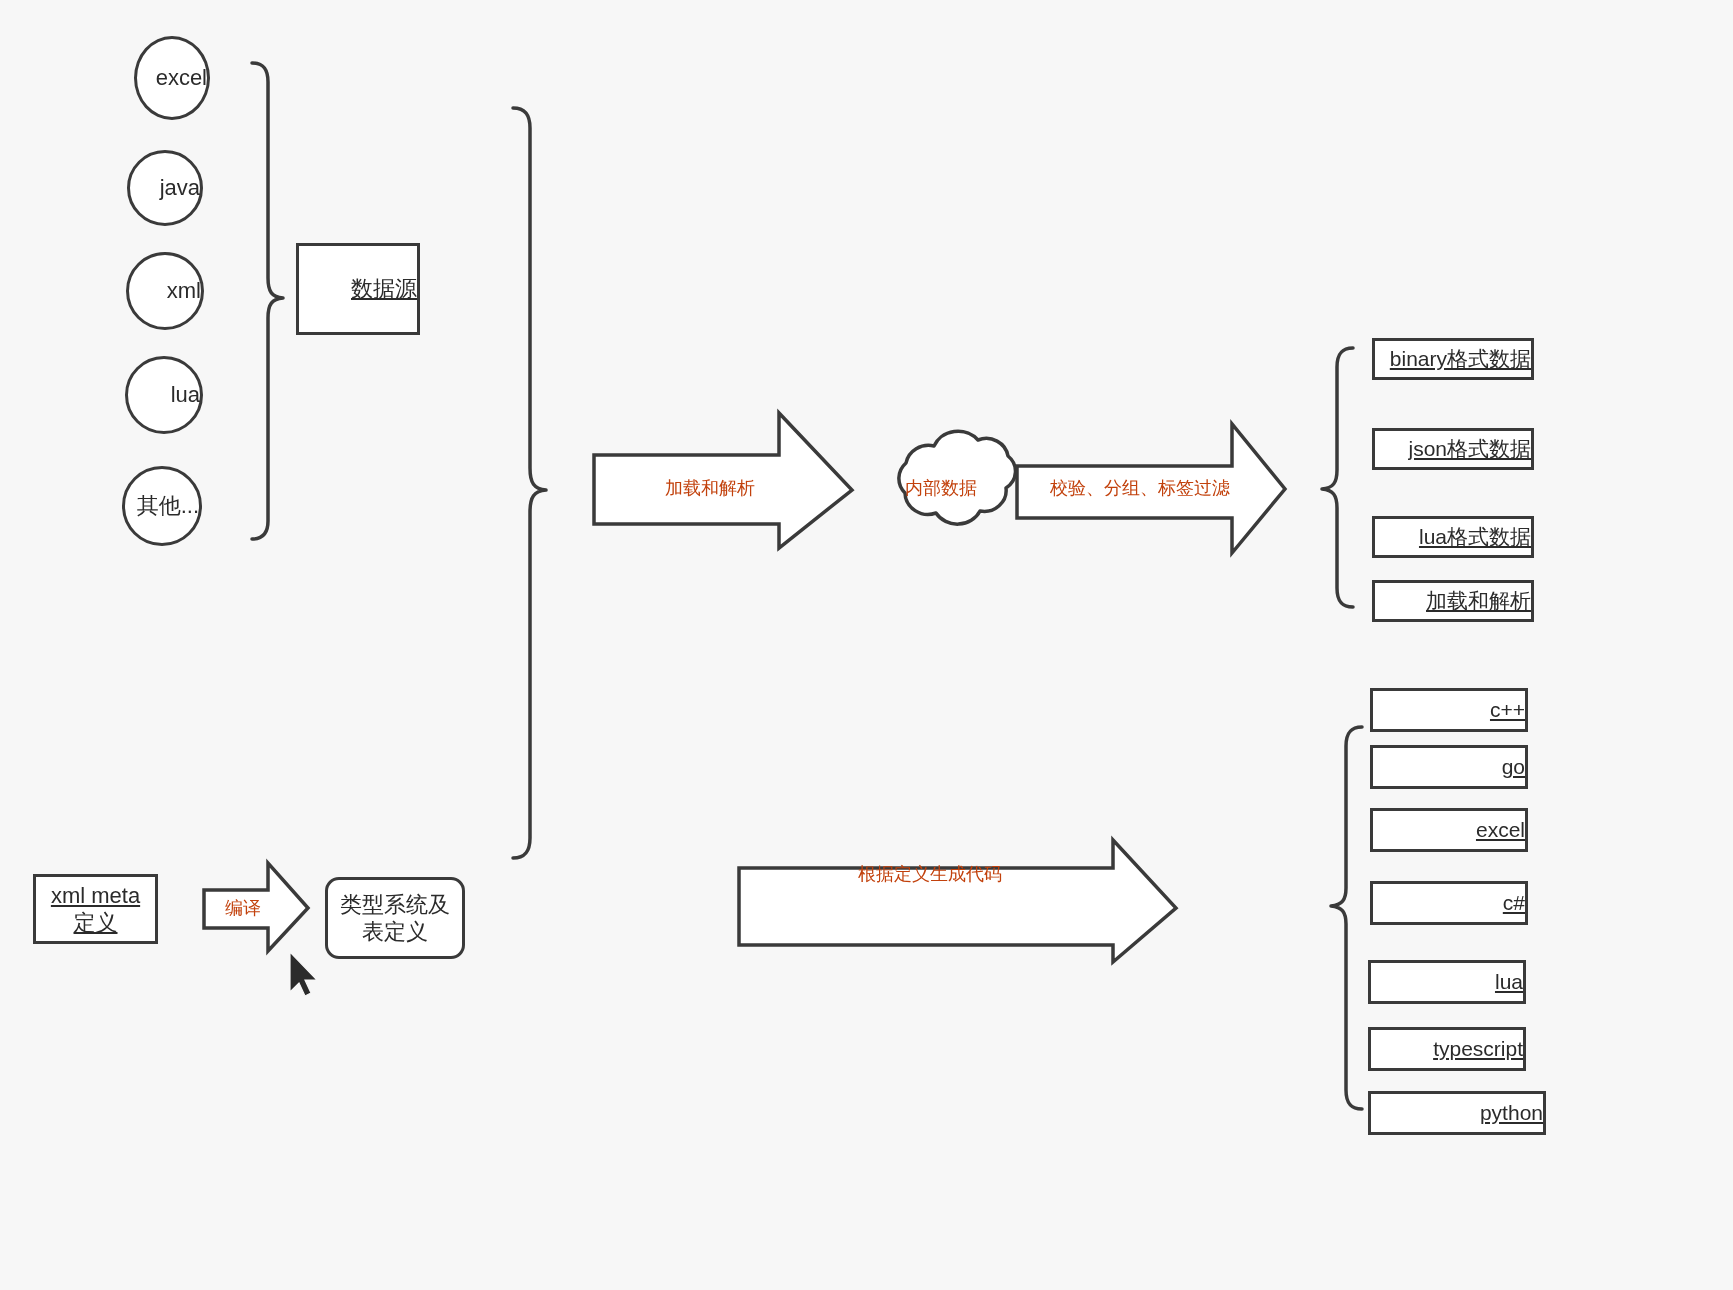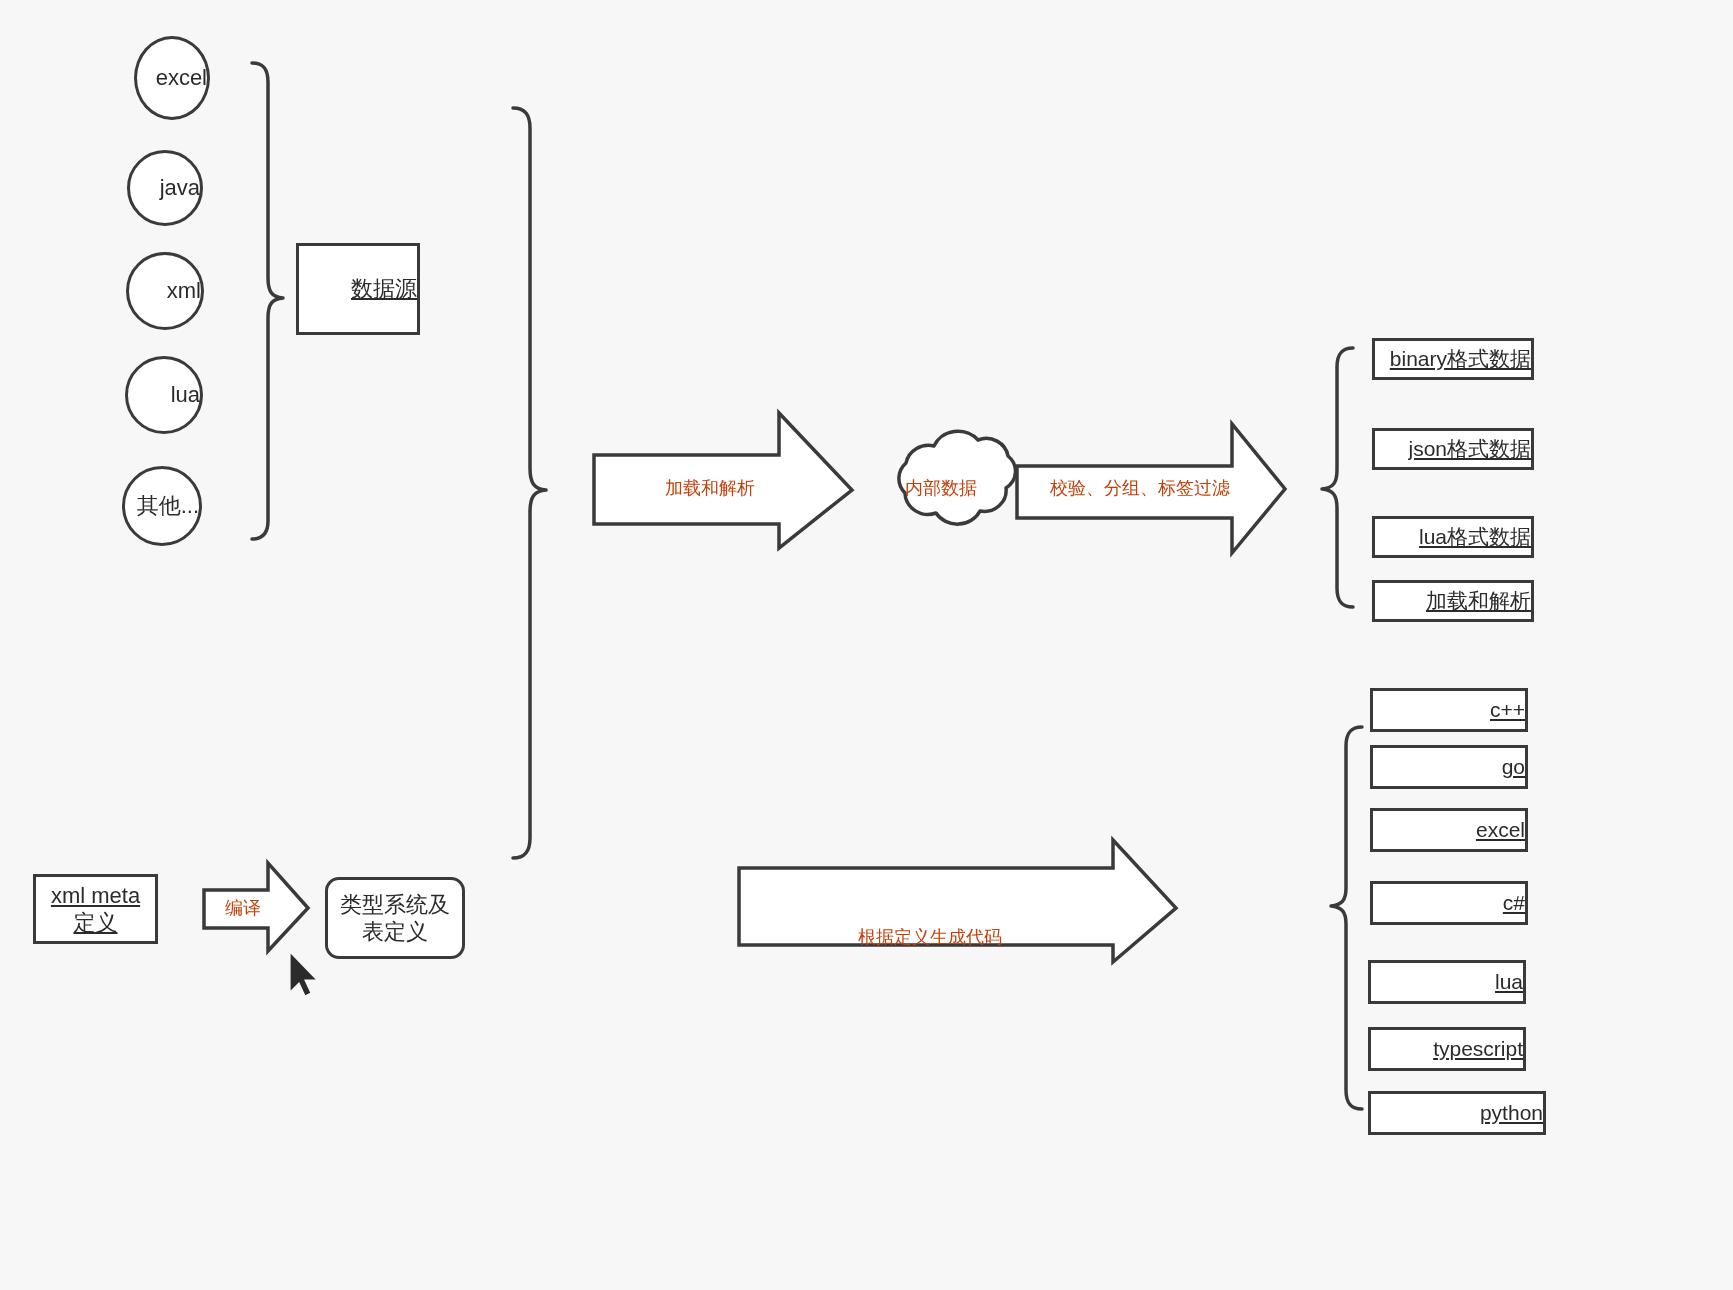--- a/index.html
+++ b/index.html
@@ -153,21 +153,21 @@
   </div>
 
   <div class="arrow-label" style="left:886px; top:472px; width:110px; height:32px;">
     <span>内部数据</span>
   </div>
 
   <div class="arrow-label" style="left:1030px; top:470px; width:220px; height:36px;">
     <span>校验、分组、标签过滤</span>
   </div>
 
-  <div class="arrow-label" style="left:760px; top:919px; width:340px; height:36px;">
+  <div class="arrow-label" style="left:760px; top:856px; width:340px; height:36px;">
     <span>根据定义生成代码</span>
   </div>
 
   <div class="arrow-label" style="left:212px; top:893px; width:62px; height:30px;">
     <span>编译</span>
   </div>
 
   <div class="node rect smallbox" style="left:1372px; top:338px; width:162px; height:42px;">
     <span>binary格式数据</span>
   </div>

